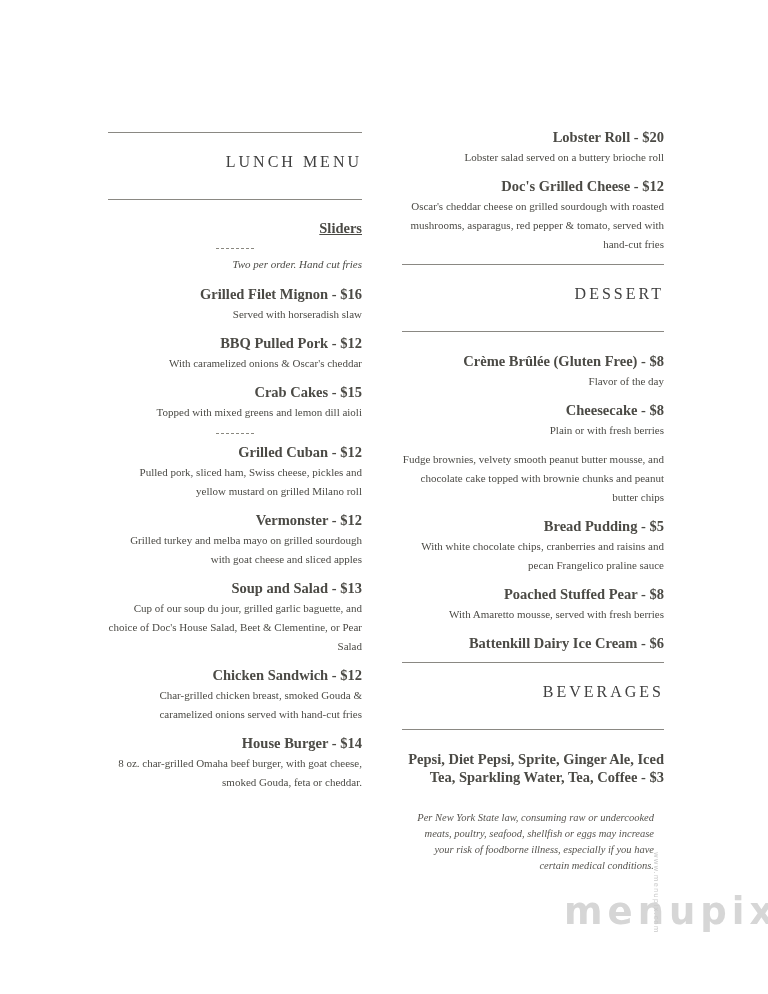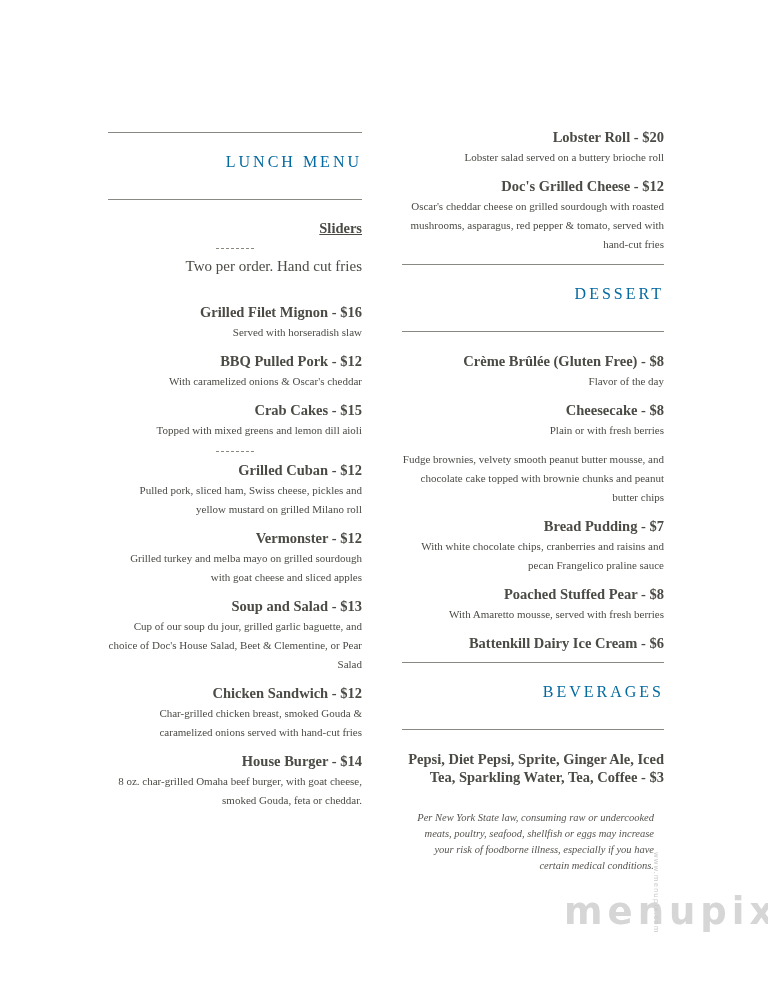--- a/index.html
+++ b/index.html
@@ -16,34 +16,34 @@
   .col { position: absolute; text-align: right; }
   .col-left  { left: 108px; top: 124px; width: 254px; }
   .col-right { left: 402px; top: 128px; width: 262px; }
 
   .rule { border-top: 1px solid #8a8883; height: 0; margin-top: 8px; }
   .rule + .item, .rule + .subheading { padding-top: 20px; }
 
   .heading {
     font-size: 16px;
     letter-spacing: 3px;
-    color: #0369a1;
+    color: #404040;
     padding: 20px 0 20px;
   }
 
   .subheading { font-weight: bold; font-size: 14.5px; text-decoration: underline; }
 
   .dashes {
     width: 38px;
     margin: 11px auto 9px;
     border-top: 1px dashed #8a8880;
     height: 0;
   }
 
-  .note { font-size: 15px; margin-bottom: 28px; }
+  .note { font-style: italic; font-size: 11px; margin-bottom: 15px; }
 
   .item { margin-bottom: 10px; }
   .item-title { font-weight: bold; font-size: 14.5px; line-height: 18px; margin-bottom: 2px; }
   .item-desc { font-size: 11px; line-height: 19px; }
 
   .disclaimer {
     font-style: italic;
     font-size: 10.5px;
     line-height: 16px;
     color: #55534e;
@@ -134,21 +134,21 @@
         <div class="item-desc">Flavor of the day</div>
       </div>
       <div class="item">
         <div class="item-title">Cheesecake - $8</div>
         <div class="item-desc">Plain or with fresh berries</div>
       </div>
       <div class="item">
         <div class="item-desc">Fudge brownies, velvety smooth peanut butter mousse, and chocolate cake topped with brownie chunks and peanut butter chips</div>
       </div>
       <div class="item">
-        <div class="item-title">Bread Pudding - $7</div>
+        <div class="item-title">Bread Pudding - $5</div>
         <div class="item-desc">With white chocolate chips, cranberries and raisins and pecan Frangelico praline sauce</div>
       </div>
       <div class="item">
         <div class="item-title">Poached Stuffed Pear - $8</div>
         <div class="item-desc">With Amaretto mousse, served with fresh berries</div>
       </div>
       <div class="item">
         <div class="item-title">Battenkill Dairy Ice Cream - $6</div>
       </div>
       <div class="rule"></div>

